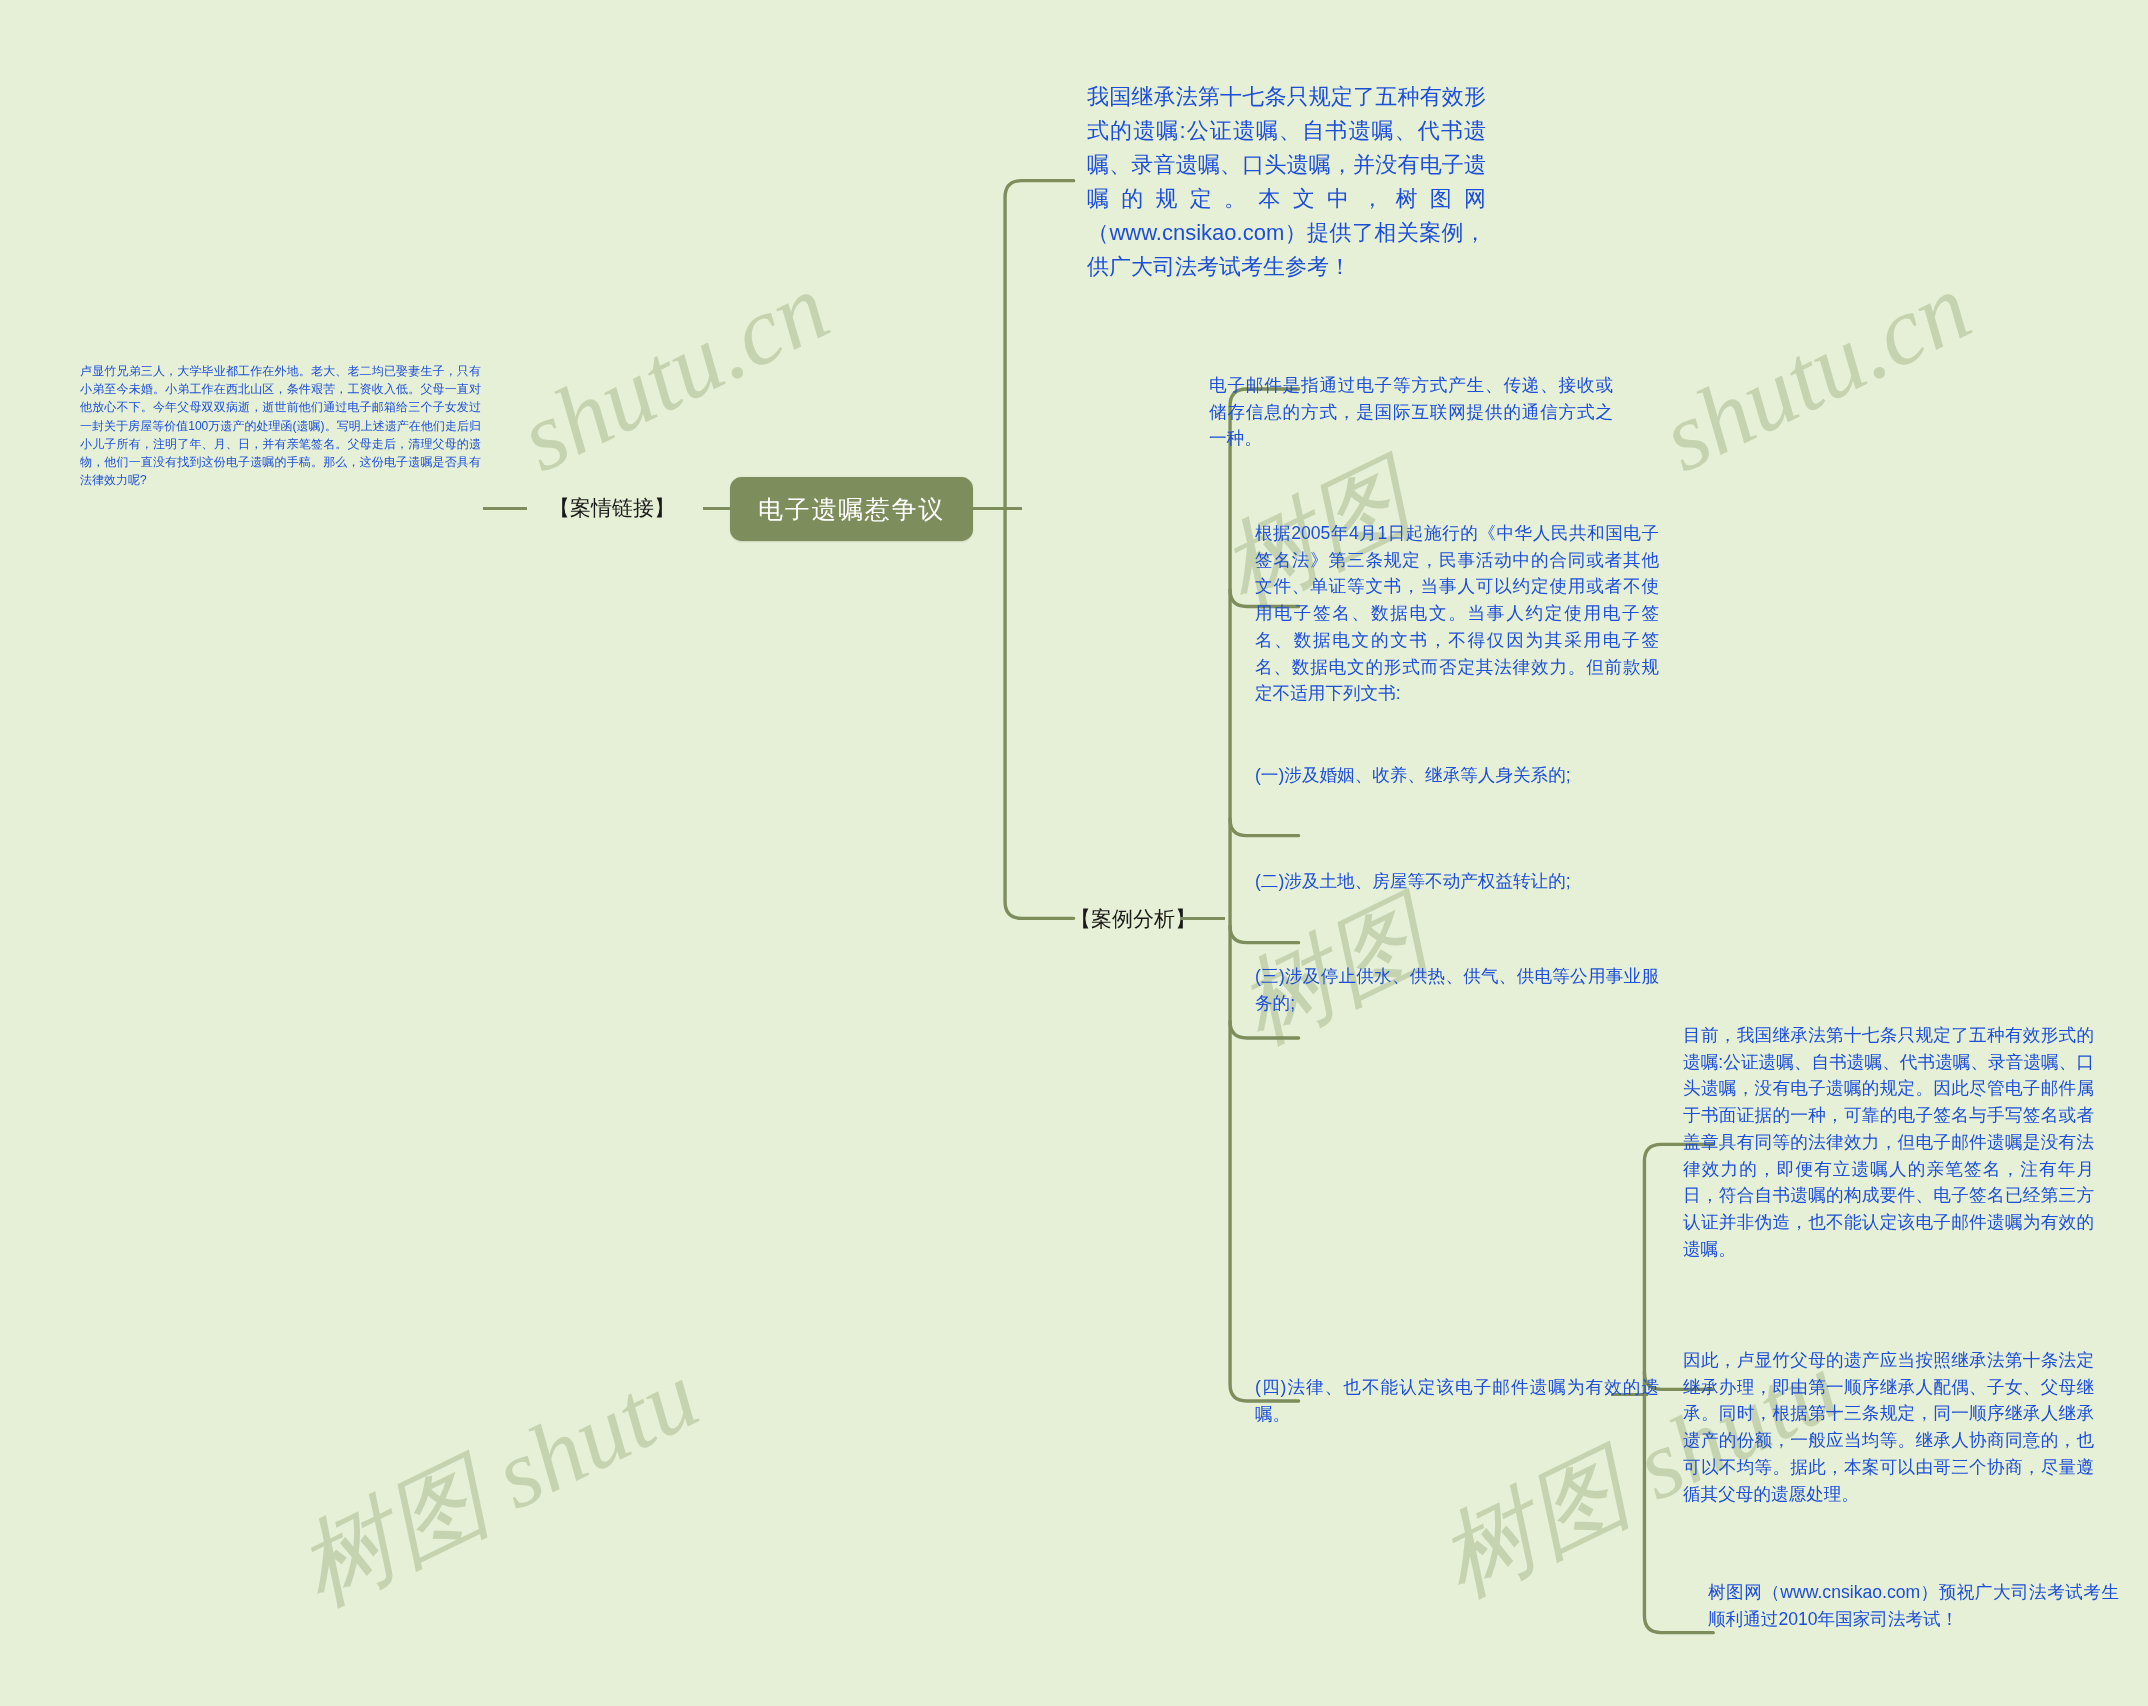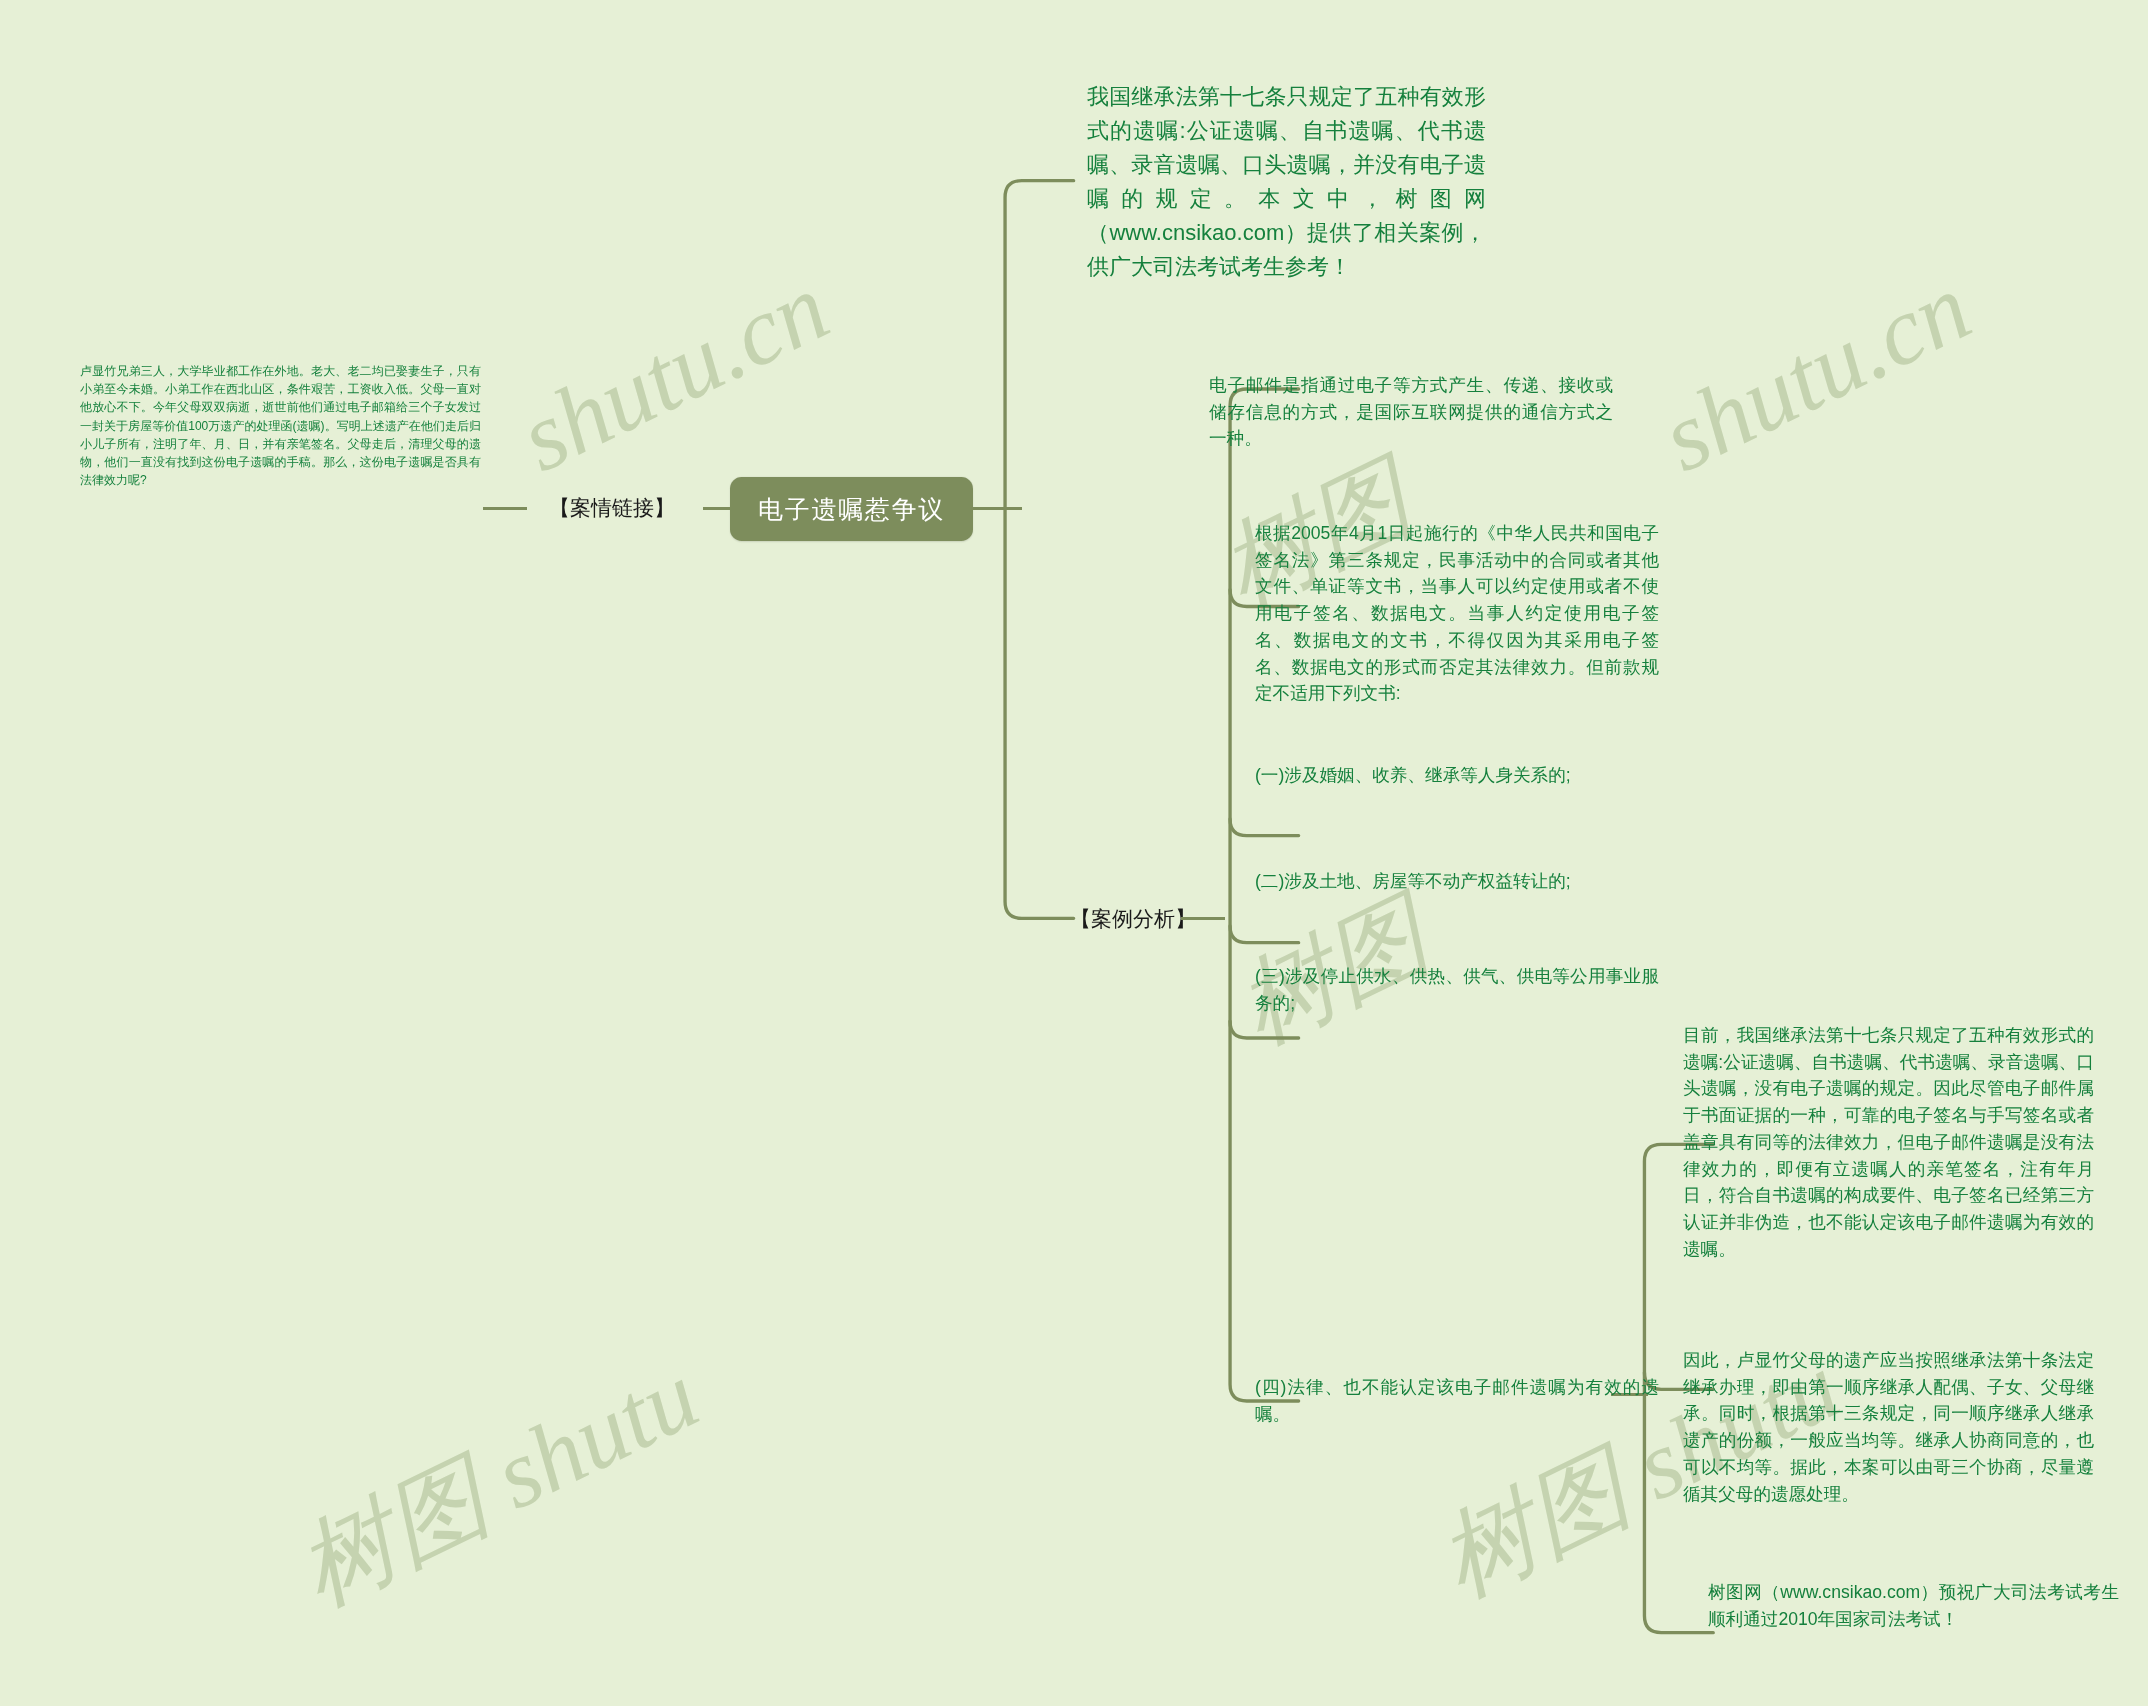--- a/index.html
+++ b/index.html
@@ -81,21 +81,21 @@
     position: absolute;
     z-index: 1;
   }
   .bracket svg { display: block; overflow: visible; }
 
   
   .leaf-text {
     position: absolute;
     font-size: 17.6px;
     line-height: 1.52;
-    color: #15803d;
+    color: #1d4ed8;
     text-align: justify;
     z-index: 3;
   }
   .leaf-text.big {
     font-size: 22px;
     line-height: 1.55;
   }
   .leaf-text.mid {
     font-size: 12px;
     line-height: 1.52;

